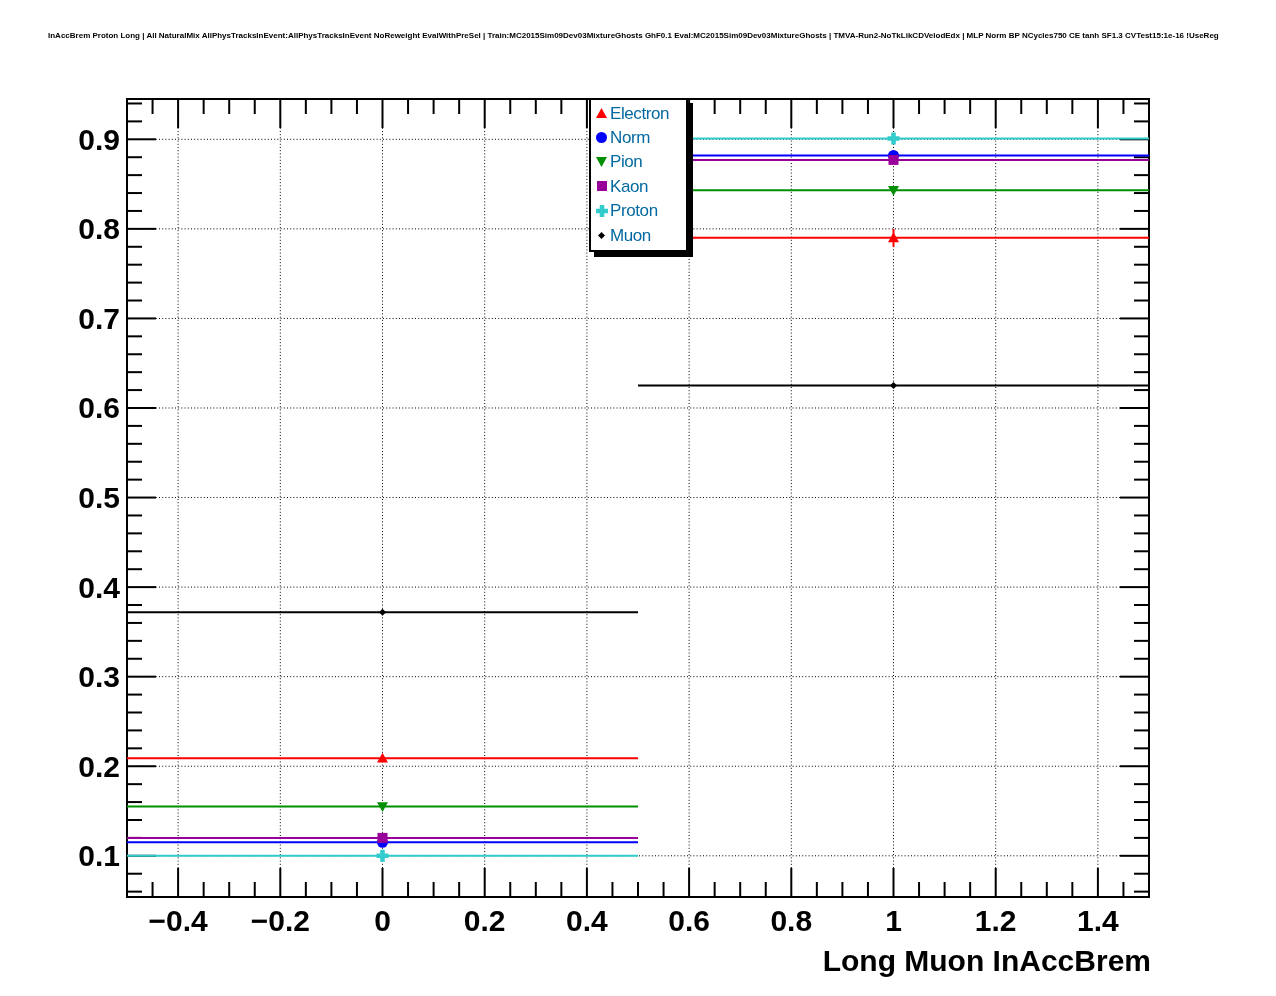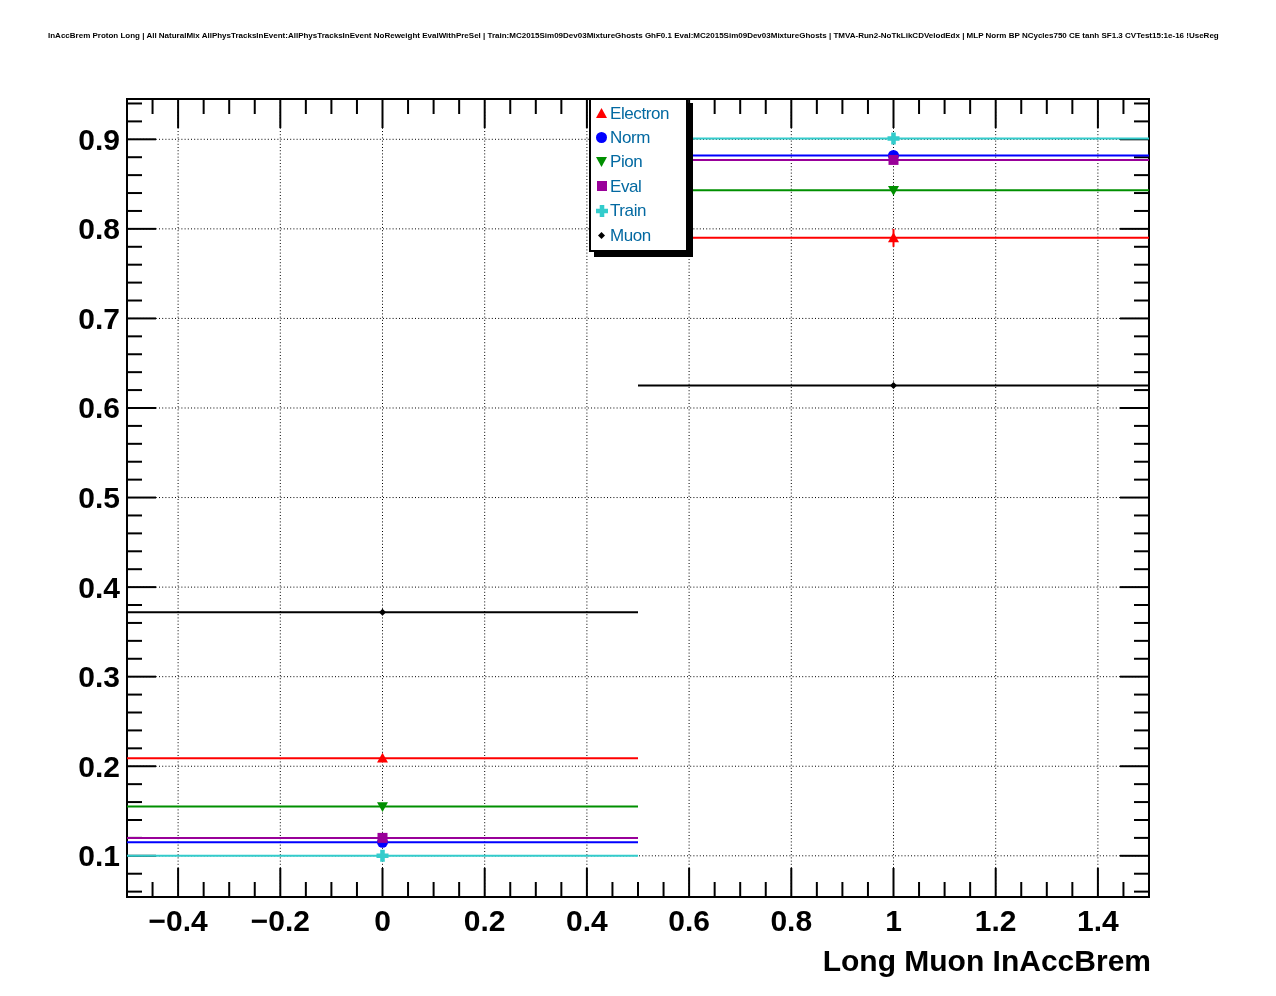--- a/index.html
+++ b/index.html
@@ -316,31 +316,31 @@
       <span class="llabel">Pion</span>
     </div>
     <div class="lrow">
       <span class="lmark">
           <svg width="12" height="12">
             <g>
               <path d="M-5,-5 H5 V5 H-5 Z" transform="translate(6,6)" fill="#990099"></path>
             </g>
           </svg>
         </span>
-      <span class="llabel">Eval</span>
+      <span class="llabel">Kaon</span>
     </div>
     <div class="lrow">
       <span class="lmark">
           <svg width="14" height="14">
             <g>
               <path d="M-2.2800000000000002,-6 H2.2800000000000002 V-2.2800000000000002 H6 V2.2800000000000002 H2.2800000000000002 V6 H-2.2800000000000002 V2.2800000000000002 H-6 V-2.2800000000000002 H-2.2800000000000002 Z" transform="translate(7,7)" fill="#33cccc"></path>
             </g>
           </svg>
         </span>
-      <span class="llabel">Train</span>
+      <span class="llabel">Proton</span>
     </div>
     <div class="lrow">
       <span class="lmark">
           <svg width="9" height="9">
             <g>
               <path d="M0,-3.5 L3.5,0 L0,3.5 L-3.5,0 Z" transform="translate(4.5,4.5)" fill="#000000"></path>
             </g>
           </svg>
         </span>
       <span class="llabel">Muon</span>

